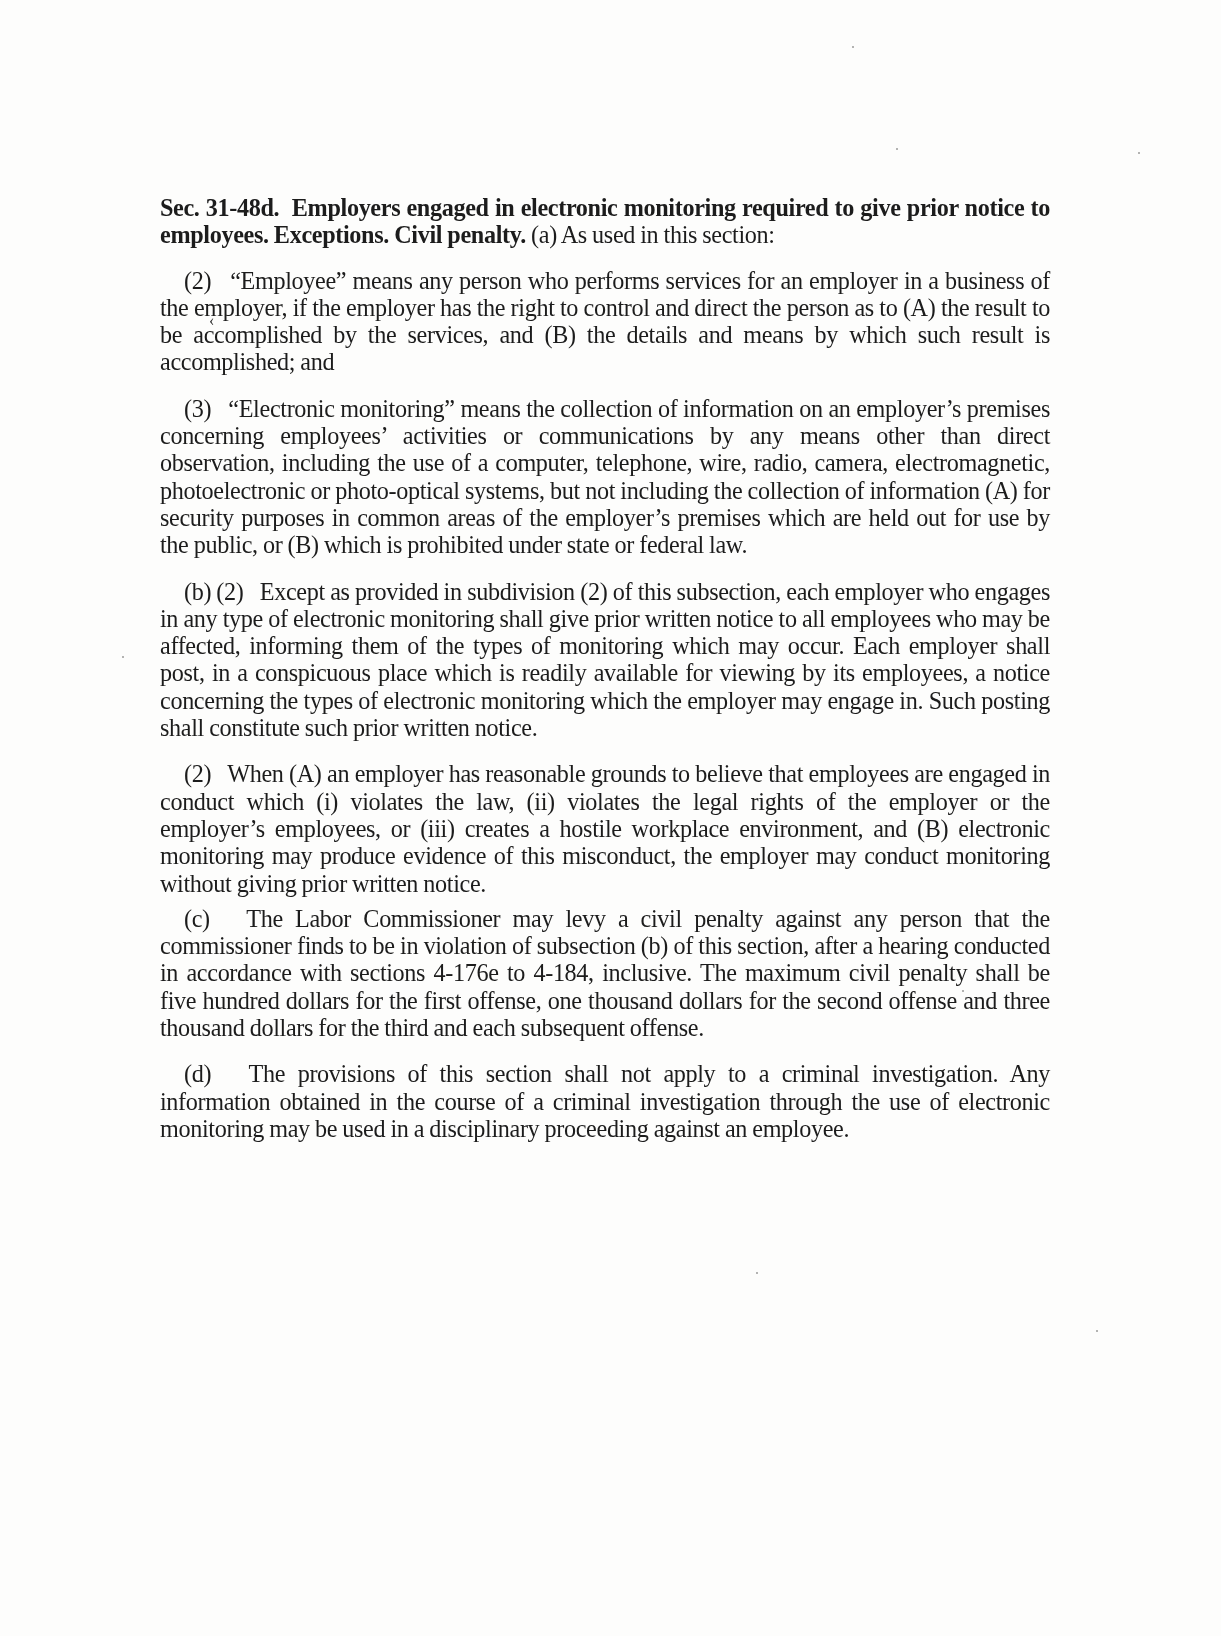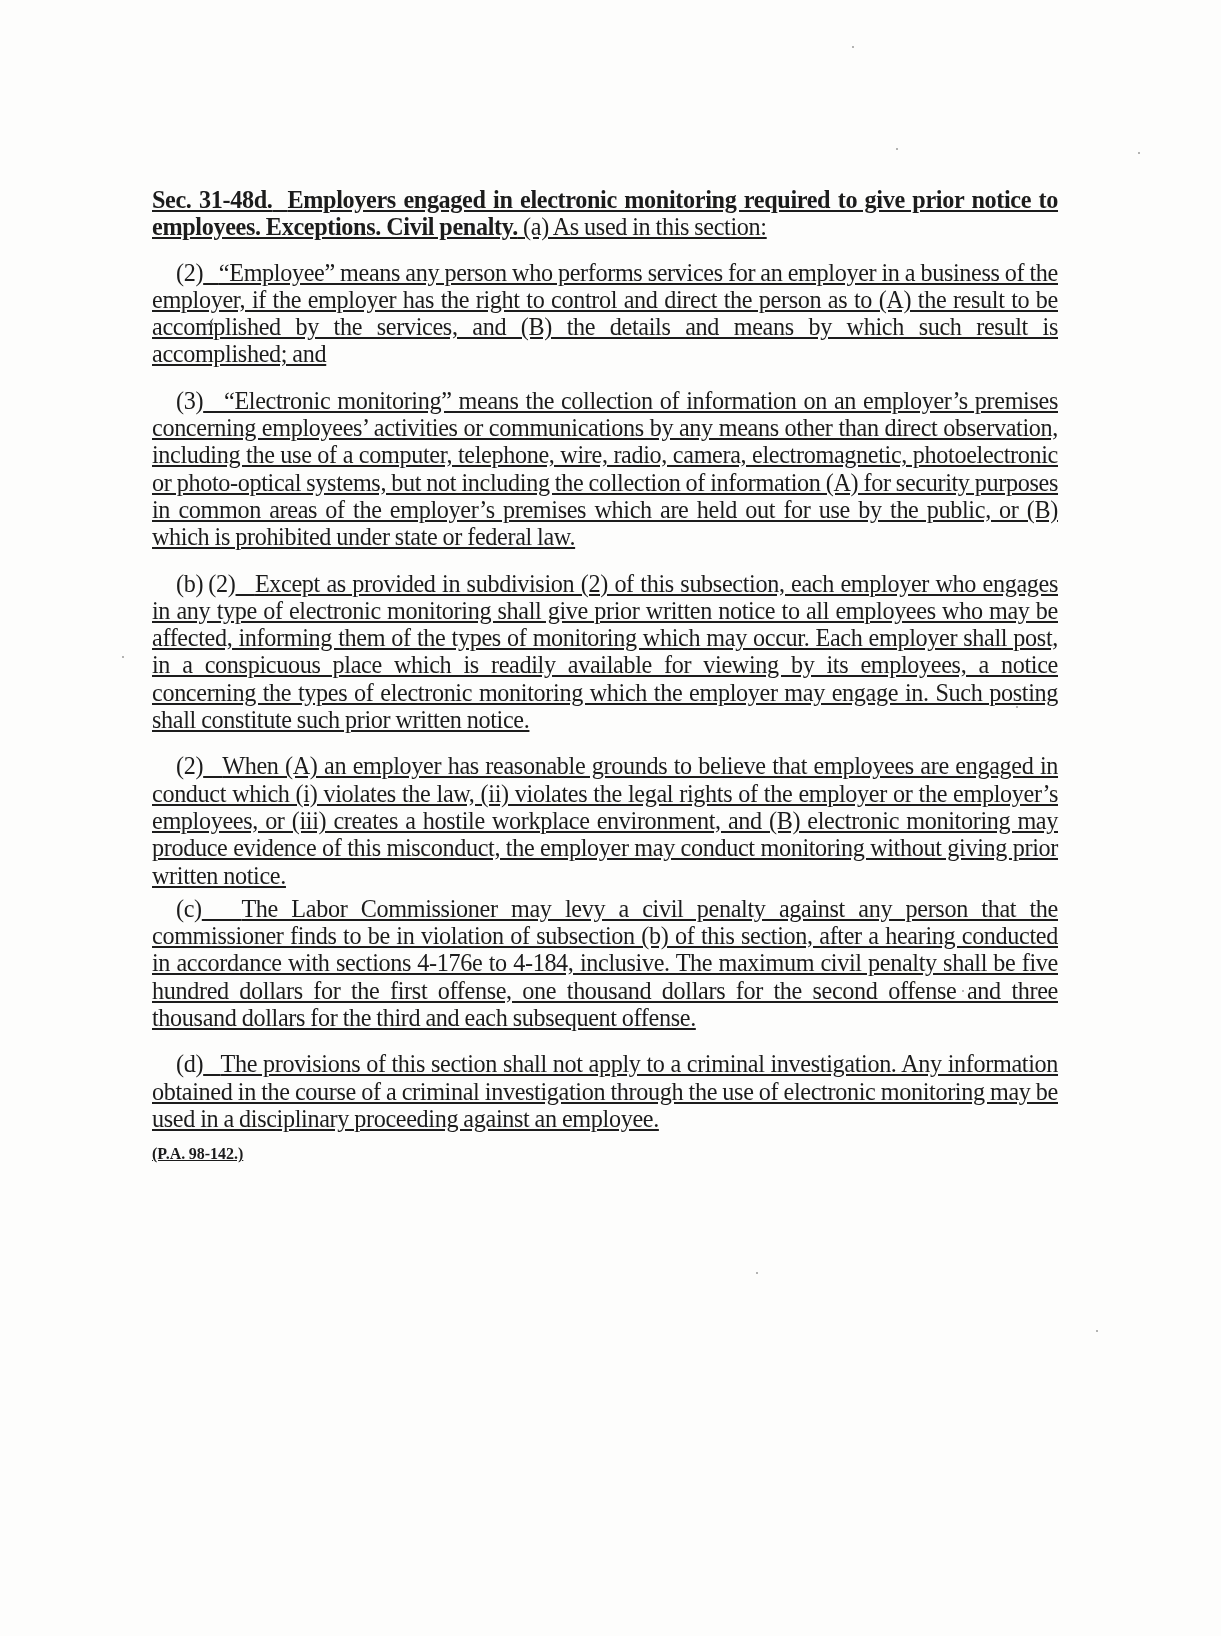--- a/index.html
+++ b/index.html
@@ -21,22 +21,21 @@
       width: 906px;
       color: #1c1c1c;
       font-family: "Liberation Serif", "DejaVu Serif", serif;
       font-size: 24.2px;
       line-height: 27.3px;
       text-align: justify;
       letter-spacing: -0.35px;
       word-spacing: -0.5px;
     }
     .page p {
-      margin: 0;
-      text-decoration: underline;
+      margin: 8px;
     }
     .heading-para {
       margin-bottom: 18px !important;
     }
     .bold {
       font-weight: bold;
     }
     .para {
       text-indent: 0;
       margin-bottom: 19px !important;
@@ -106,21 +105,20 @@
   <p class="para indent">
     <span class="num">(c)</span>&nbsp;&nbsp;
     <span>The Labor Commissioner may levy a civil penalty against any person that the commissioner finds to be in violation of subsection (b) of this section, after a hearing conducted in accordance with sections 4-176e to 4-184, inclusive. The maximum civil penalty shall be five hundred dollars for the first offense, one thousand dollars for the second offense and three thousand dollars for the third and each subsequent offense.</span>
   </p>
 
   <p class="para indent tight">
     <span class="num">(d)</span>&nbsp;&nbsp;
     <span>The provisions of this section shall not apply to a criminal investigation. Any information obtained in the course of a criminal investigation through the use of electronic monitoring may be used in a disciplinary proceeding against an employee.</span>
   </p>
 
-  <p class="citation">(P.A. 98-142.)</p>
 </div>
 
 <span class="mark">‹</span>
 
 <div class="speck" style="left:852px;top:46px;width:2px;height:2px;"></div>
 <div class="speck" style="left:1138px;top:152px;width:2px;height:2px;"></div>
 <div class="speck" style="left:896px;top:148px;width:2px;height:2px;"></div>
 <div class="speck" style="left:122px;top:656px;width:2px;height:2px;"></div>
 <div class="speck" style="left:1016px;top:706px;width:2px;height:2px;"></div>
 <div class="speck" style="left:962px;top:990px;width:2px;height:2px;"></div>

